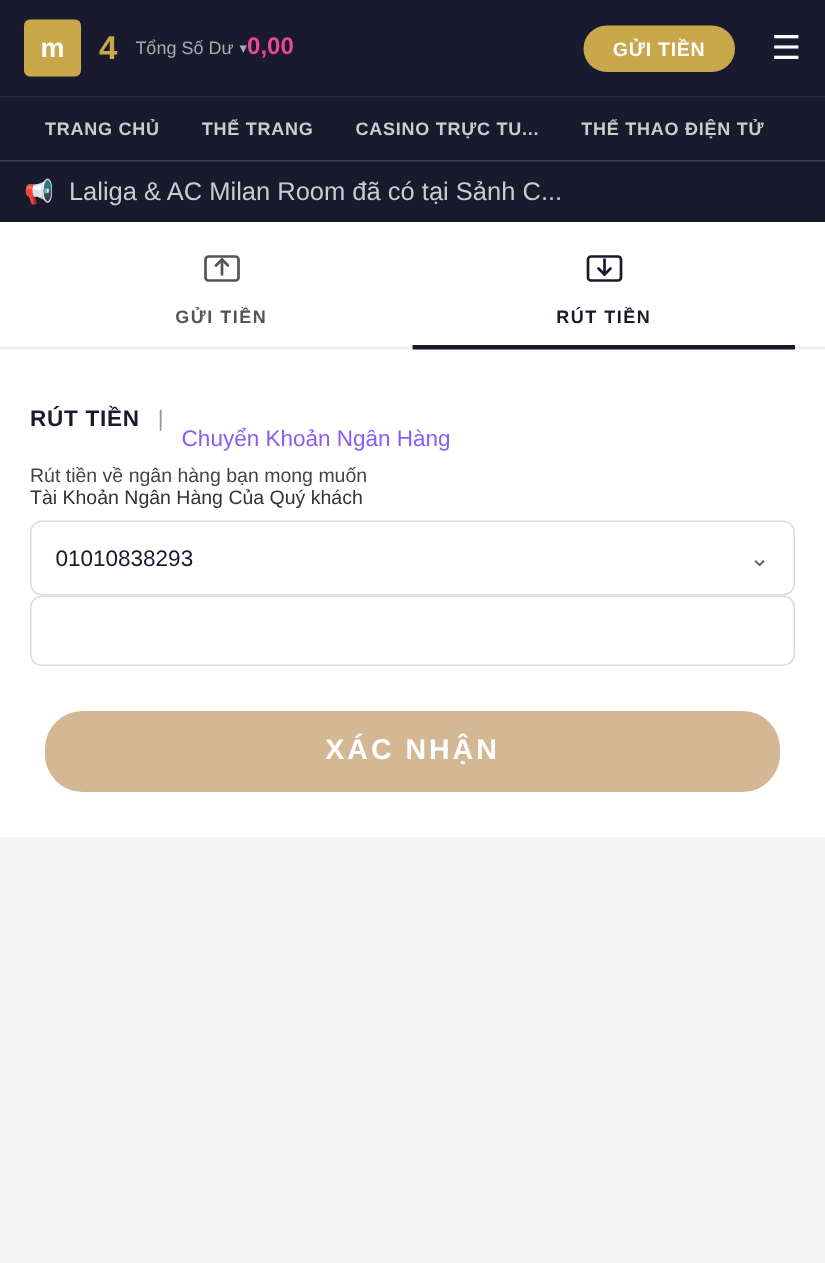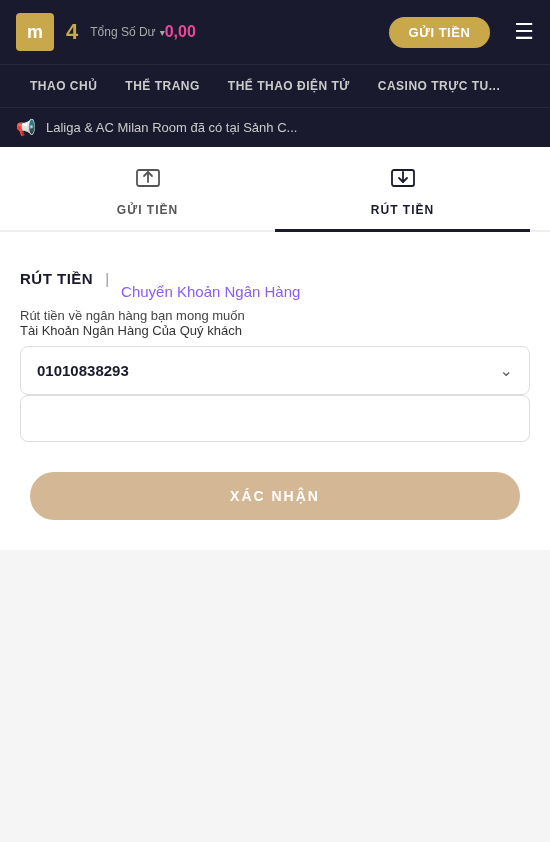--- a/index.html
+++ b/index.html
@@ -106,21 +106,21 @@
       align-items: center;
       padding: 10px 16px;
       gap: 10px;
     }
     .ticker-icon {
       color: #c9a84c;
       font-size: 16px;
     }
     .ticker-text {
       color: #ccc;
-      font-size: 13px;
+      font-size: 17px;
     }
 
     
     .tabs {
       background: white;
       display: flex;
       border-bottom: 2px solid #eee;
       padding: 0 20px;
     }
     .tab {
@@ -201,21 +201,21 @@
       border: 1.5px solid #ddd;
       border-radius: 8px;
       padding: 14px 16px;
       display: flex;
       align-items: center;
       justify-content: space-between;
       cursor: pointer;
     }
     .select-value {
       font-size: 15px;
-      font-weight: bold;
+      font-weight: normal;
       color: #1a1a2e;
     }
     .select-chevron {
       color: #666;
       font-size: 16px;
     }
     .input-field {
       width: 100%;
       border: 1.5px solid #ddd;
       border-radius: 8px;
@@ -231,21 +231,21 @@
       margin-top: 30px;
       padding: 0 10px;
     }
     .confirm-btn {
       width: 100%;
       background: #d4b896;
       color: white;
       border: none;
       border-radius: 25px;
       padding: 16px;
-      font-size: 14px;
+      font-size: 19px;
       font-weight: bold;
       letter-spacing: 2px;
       cursor: pointer;
     }
   </style>
 </head>
 <body>
 
 <header class="header">
   <div class="logo-m">
@@ -259,24 +259,24 @@
       <span class="chevron">▾</span>
     </div>
     <div class="balance-amount">0,00</div>
   </div>
 
   <button class="gui-tien-btn">GỬI TIỀN</button>
   <div class="hamburger">☰</div>
 </header>
 
 <nav class="nav">
-  <div class="nav-item">THAO CHỦ</div>
+  <div class="nav-item">TRANG CHỦ</div>
   <div class="nav-item">THỂ TRANG</div>
+  <div class="nav-item">CASINO TRỰC TU...</div>
   <div class="nav-item">THỂ THAO ĐIỆN TỬ</div>
-  <div class="nav-item">CASINO TRỰC TU...</div>
 </nav>
 
 <div class="ticker">
   <span class="ticker-icon">📢</span>
   <span class="ticker-text">Laliga &amp; AC Milan Room đã có tại Sảnh C...</span>
 </div>
 
 <div class="tabs">
 
   <div class="tab">

